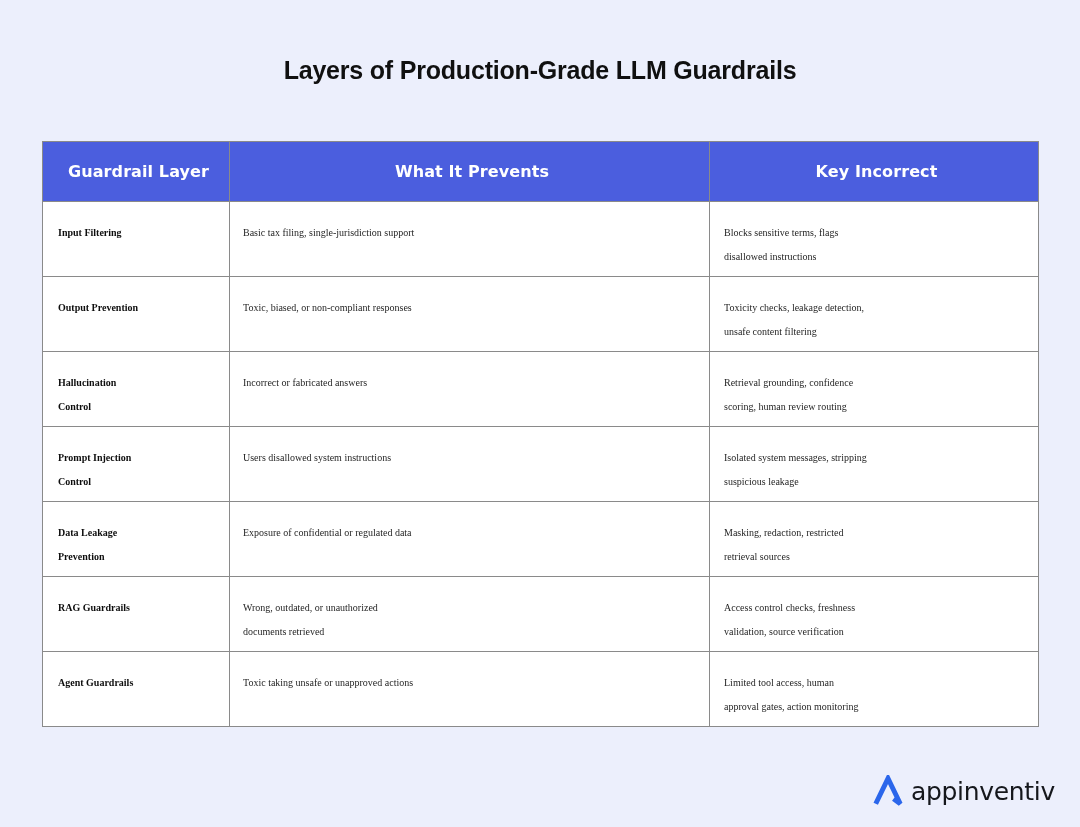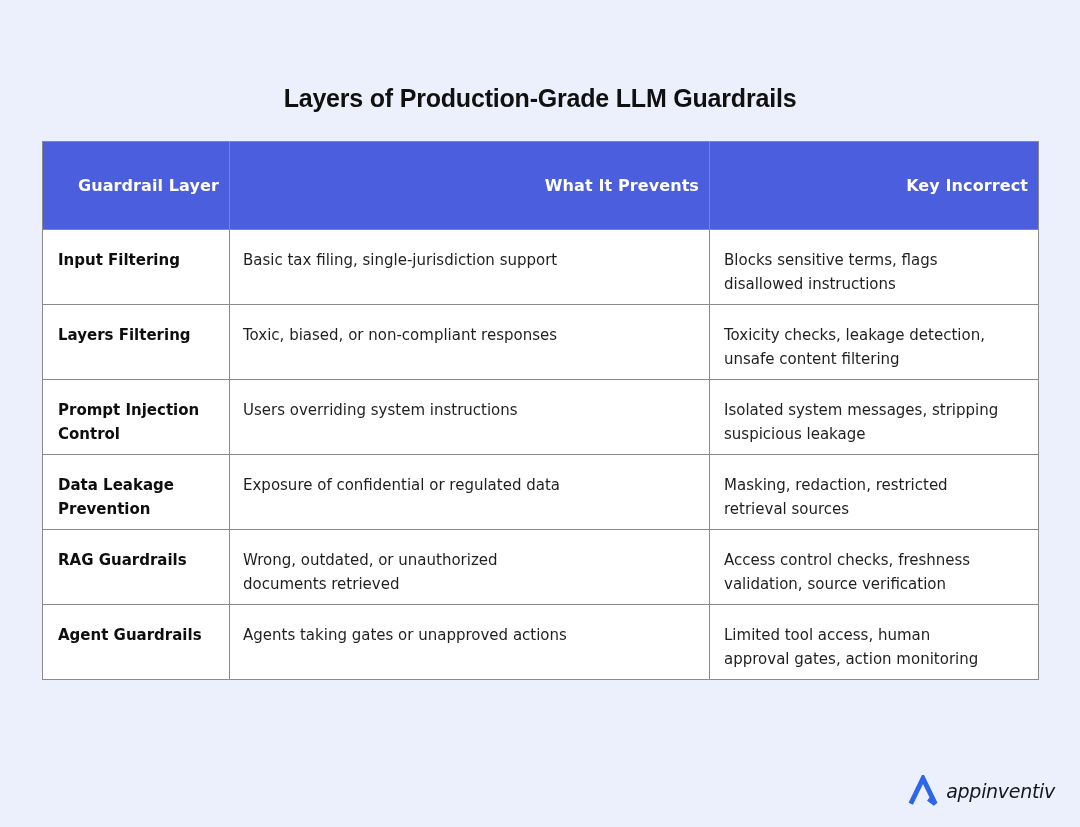--- a/index.html
+++ b/index.html
@@ -19,62 +19,63 @@
   body{
     width:1080px;height:827px;position:relative;overflow:hidden;
     background:var(--page-bg);
     font-family:"DejaVu Sans",sans-serif;
   }
   .page-title{
     position:absolute;top:55px;left:0;width:1080px;
     text-align:center;
     font-family:"Liberation Sans",sans-serif;
     font-size:25px;font-weight:700;line-height:30px;
-    letter-spacing:-0.2px;color:var(--title-text);margin-top:28px;
+    letter-spacing:-0.2px;color:var(--title-text);
   }
   table.guardrails{
     position:absolute;left:42px;top:141px;width:996px;
     border-collapse:collapse;table-layout:fixed;
   }
   .col-c1{width:187px;}
   .col-c2{width:480px;}
   .col-c3{width:329px;}
   table.guardrails th{
-    height:88px;
+    height:60px;
     background:var(--header-bg);
     color:var(--header-text);
     font-size:16px;font-weight:700;
-    text-align:right;vertical-align:middle;
+    text-align:center;vertical-align:middle;
     padding:0 10px 0 15px;
     border:1px solid var(--border-color);
     letter-spacing:0.1px;
   }
   table.guardrails td{
     height:75px;
     background:var(--cell-bg);
     vertical-align:top;
     padding:19px 12px 6px 15px;
-    font-size:15px;line-height:23.5px;
+    font-size:10px;line-height:23.5px;
     color:var(--body-text);
     border:1px solid var(--border-color);
     white-space:pre-line;
+    font-family:Liberation Serif, serif;
   }
   table.guardrails td.c1{
     font-weight:700;color:var(--layer-text);
   }
   table.guardrails td.c2{padding-left:13px;}
   table.guardrails td.c3{padding-left:14px;}
   .brand{
     position:absolute;top:773px;right:25px;height:36px;
     display:flex;align-items:center;gap:7px;
   }
   .brand .a-mark{width:32px;height:32px;display:block;}
   .brand .brand-name{
-    font-size:19px;font-weight:500;
-    letter-spacing:-0.3px;color:var(--brand-text);font-style:italic;
+    font-size:25px;font-weight:500;
+    letter-spacing:-0.3px;color:var(--brand-text);
   }
 </style>
 </head>
 <body>
 
 <div class="page-title">Layers of Production-Grade LLM Guardrails</div>
 
 <table class="guardrails">
   <colgroup>
     <col class="col-c1">
@@ -89,49 +90,56 @@
     </tr>
   </thead>
   <tbody>
     <tr>
       <td class="c1">Input Filtering</td>
       <td class="c2">Basic tax filing, single-jurisdiction support</td>
       <td class="c3">Blocks sensitive terms, flags
 disallowed instructions</td>
     </tr>
     <tr>
-      <td class="c1">Layers Filtering</td>
+      <td class="c1">Output Prevention</td>
       <td class="c2">Toxic, biased, or non-compliant responses</td>
       <td class="c3">Toxicity checks, leakage detection,
 unsafe content filtering</td>
     </tr>
     <tr>
+      <td class="c1">Hallucination
+Control</td>
+      <td class="c2">Incorrect or fabricated answers</td>
+      <td class="c3">Retrieval grounding, confidence
+scoring, human review routing</td>
+    </tr>
+    <tr>
       <td class="c1">Prompt Injection
 Control</td>
-      <td class="c2">Users overriding system instructions</td>
+      <td class="c2">Users disallowed system instructions</td>
       <td class="c3">Isolated system messages, stripping
 suspicious leakage</td>
     </tr>
     <tr>
       <td class="c1">Data Leakage
 Prevention</td>
       <td class="c2">Exposure of confidential or regulated data</td>
       <td class="c3">Masking, redaction, restricted
 retrieval sources</td>
     </tr>
     <tr>
       <td class="c1">RAG Guardrails</td>
       <td class="c2">Wrong, outdated, or unauthorized
 documents retrieved</td>
       <td class="c3">Access control checks, freshness
 validation, source verification</td>
     </tr>
     <tr>
       <td class="c1">Agent Guardrails</td>
-      <td class="c2">Agents taking gates or unapproved actions</td>
+      <td class="c2">Toxic taking unsafe or unapproved actions</td>
       <td class="c3">Limited tool access, human
 approval gates, action monitoring</td>
     </tr>
   </tbody>
 </table>
 
 <div class="brand">
   <svg class="a-mark" viewBox="0 0 30 30" aria-hidden="true">
     <path d="M3.5 27 L15 3.2 L26.5 27 L20.2 22.2" fill="none" stroke="var(--logo-blue)" stroke-width="4.6" stroke-linejoin="miter" stroke-linecap="butt"></path>
   </svg>

